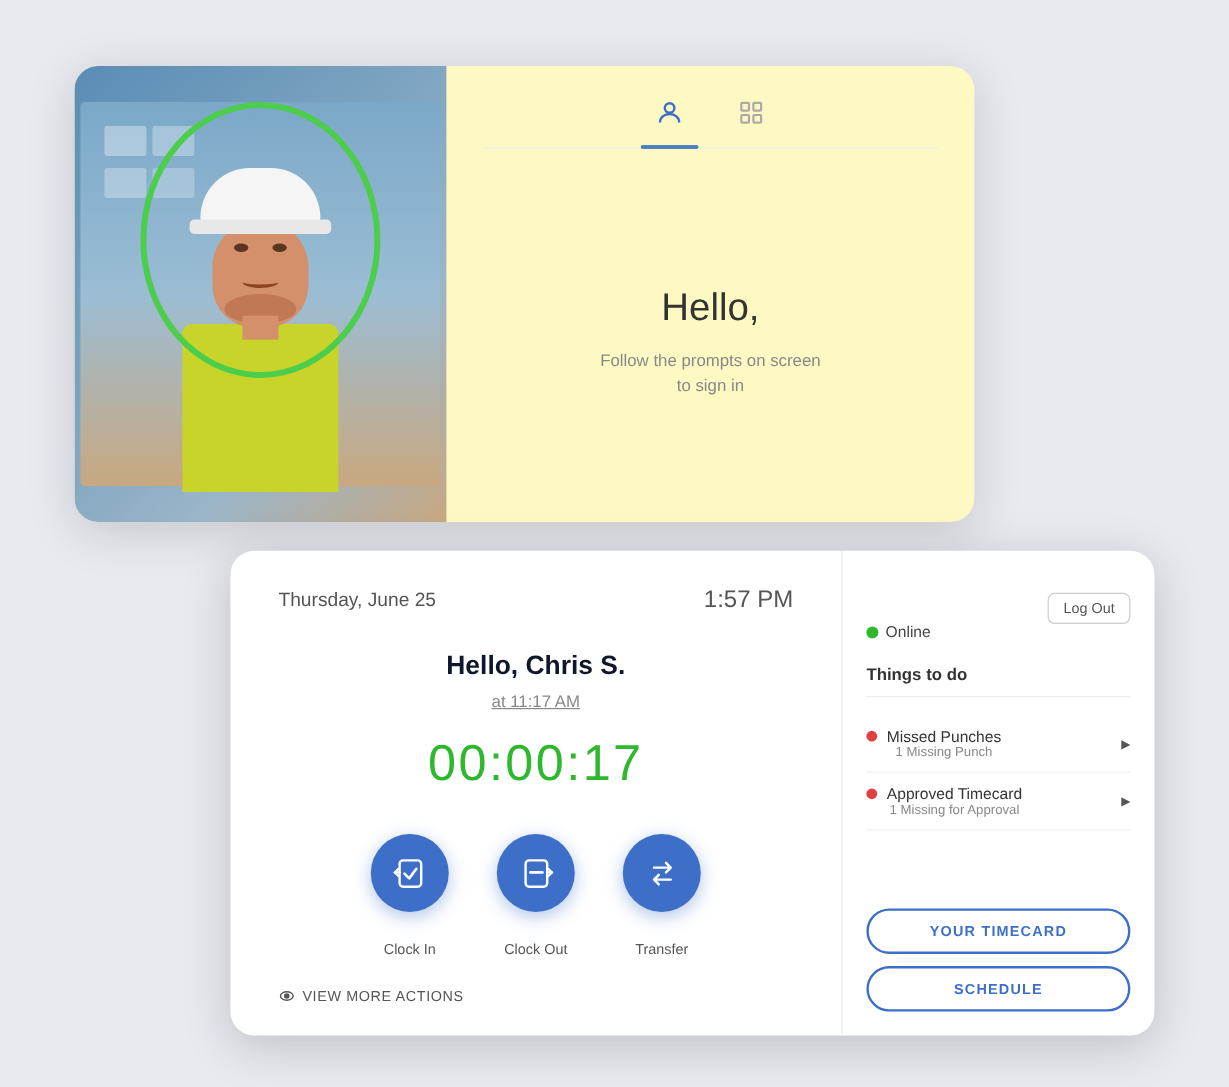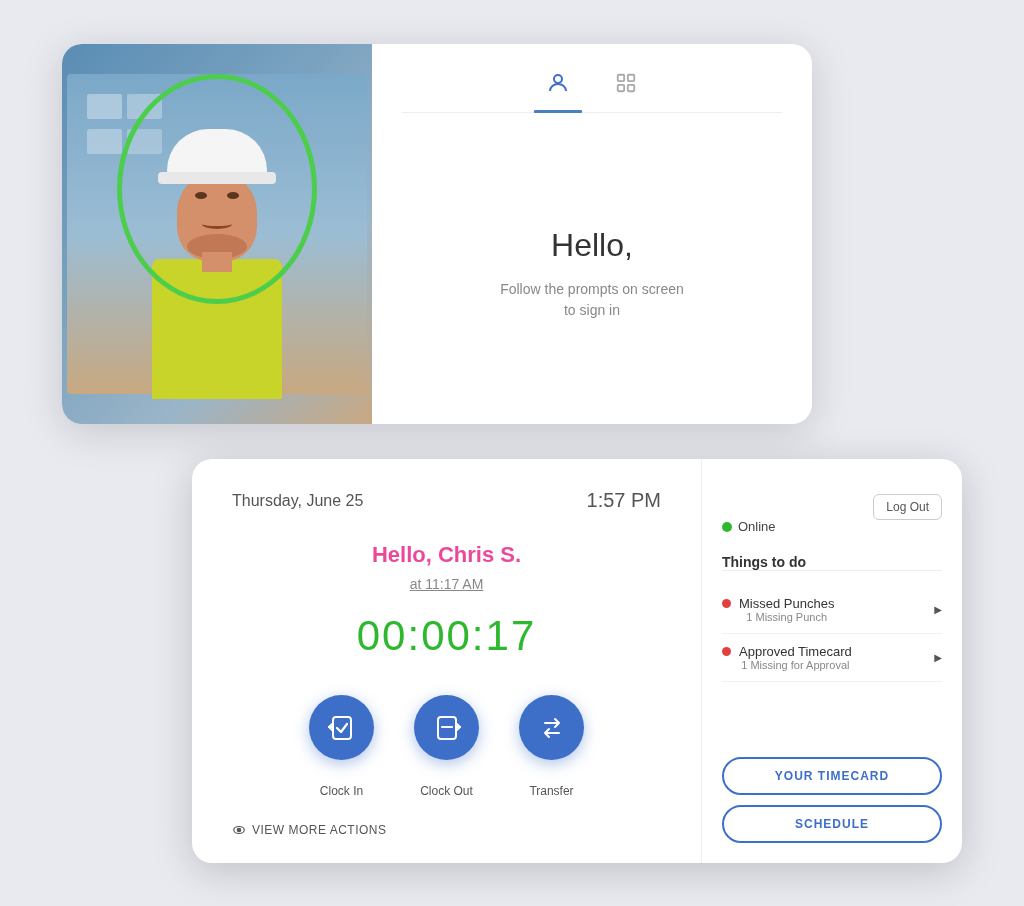--- a/index.html
+++ b/index.html
@@ -17,25 +17,25 @@
 
     .scene {
       position: relative;
       width: 900px;
       height: 820px;
     }
 
     
     .card-top {
       position: absolute;
-      top: 1px;
+      top: 12px;
       left: 0;
       width: 750px;
       height: 380px;
-      background: #ffffff;
+      background: #fef9c3;
       border-radius: 20px;
       box-shadow: 0 8px 40px rgba(0,0,0,0.15);
       overflow: hidden;
       display: flex;
     }
 
     .face-section {
       width: 310px;
       height: 100%;
       position: relative;
@@ -182,21 +182,21 @@
     .timecard-time-display {
       font-size: 20px;
       color: #555;
       font-weight: 500;
     }
 
     .timecard-greeting {
       text-align: center;
       font-size: 22px;
       font-weight: 600;
-      color: #ec4899;
+      color: #0f172a;
       margin-bottom: 8px;
     }
 
     .timecard-at {
       text-align: center;
       font-size: 14px;
       color: #888;
       margin-bottom: 20px;
       text-decoration: underline;
     }
@@ -302,20 +302,21 @@
       border-radius: 6px;
       font-size: 12px;
       color: #555;
       cursor: pointer;
     }
 
     .things-to-do-title {
       font-size: 14px;
       font-weight: 700;
       color: #333;
+      margin-bottom: 10px;
     }
 
     .divider {
       height: 1px;
       background: #eee;
       margin-bottom: 15px;
     }
 
     .todo-item {
       display: flex;

